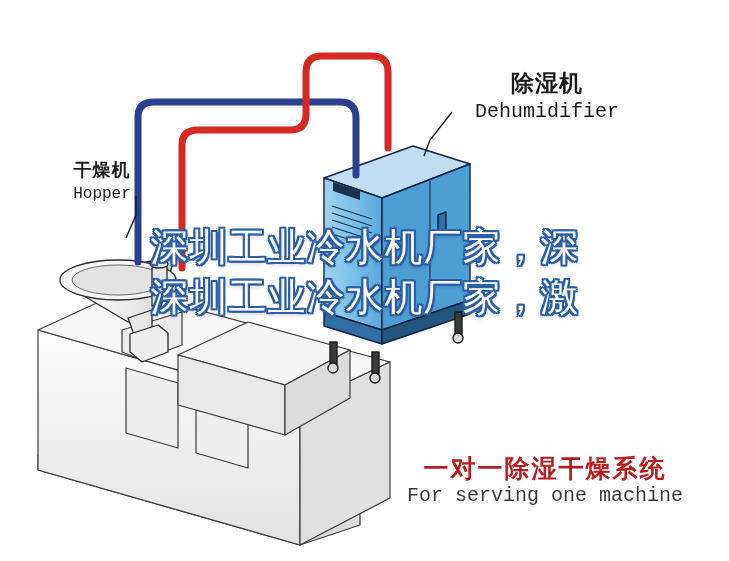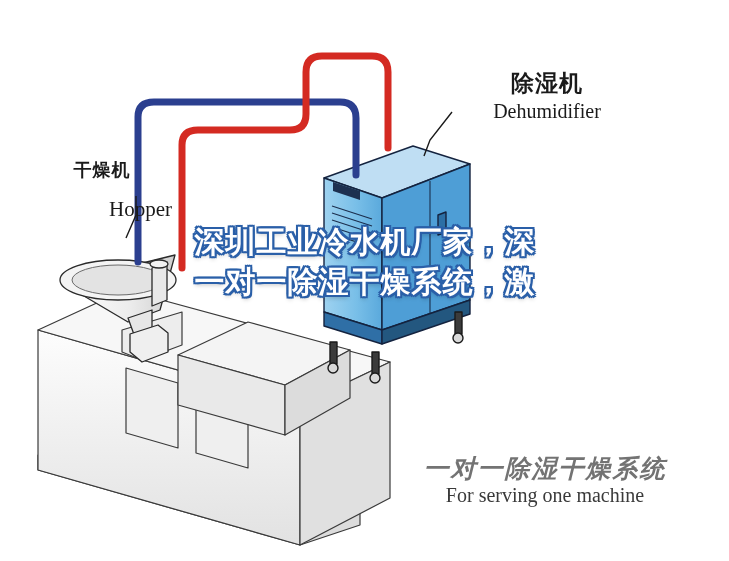--- a/index.html
+++ b/index.html
@@ -29,58 +29,58 @@
     text-align: center;
     line-height: 1.15;
   }
   .cn-label {
     font-family: "DejaVu Sans", sans-serif;
     font-weight: bold;
     color: #1a1a1a;
     letter-spacing: 1px;
   }
   .en-label {
-    font-family: Liberation Serif, serif;
+    font-family: Liberation Mono, monospace;
     color: #1a1a1a;
   }
 
   #dehumidifier-label {
     left: 452px;
     top: 70px;
     width: 190px;
   }
   #dehumidifier-label .cn-label { font-size: 23px; }
   #dehumidifier-label .en-label { font-size: 20px; margin-top: 4px; }
 
   #hopper-label {
     left: 32px;
     top: 160px;
     width: 140px;
   }
   #hopper-label .cn-label { font-size: 18px; }
-  #hopper-label .en-label { font-size: 21px; margin-top: 16px; text-align: right; }
+  #hopper-label .en-label { font-size: 16px; margin-top: 4px; }
 
   #system-label {
     left: 395px;
     top: 455px;
     width: 300px;
   }
-  #system-label .cn-label { font-size: 25px; color: #737373; letter-spacing: 2px; font-style: italic;}
+  #system-label .cn-label { font-size: 25px; color: #b91c1c; letter-spacing: 2px;}
   #system-label .en-label { font-size: 20px; color: #3a3a3a; }
 
   
   #watermark {
     position: absolute;
     left: 100px;
     top: 222px;
     width: 530px;
     text-align: center;
     font-family: "DejaVu Sans", sans-serif;
-    font-weight: bold;
-    font-size: 30px;
+    font-weight: normal;
+    font-size: 38px;
     line-height: 1.32;
     color: #ffffff;
     letter-spacing: 1px;
     text-shadow:
       -2px -2px 0 #2a5fa8, 2px -2px 0 #2a5fa8,
       -2px  2px 0 #2a5fa8, 2px  2px 0 #2a5fa8,
       0 -2px 0 #2a5fa8, 0 2px 0 #2a5fa8,
       -2px 0 0 #2a5fa8, 2px 0 0 #2a5fa8,
       0 3px 4px rgba(0,0,0,0.25);
     pointer-events: none;
@@ -208,16 +208,16 @@
     <div class="en-label">Hopper</div>
   </div>
 
   <div class="label-block" id="system-label">
     <div class="cn-label">一对一除湿干燥系统</div>
     <div class="en-label">For serving one machine</div>
   </div>
 
   <div id="watermark">
     <span class="wm-line">深圳工业冷水机厂家，深</span>
-    <span class="wm-line">一对一除湿干燥系统，激</span>
+    <span class="wm-line">深圳工业冷水机厂家，激</span>
   </div>
 
 </div>
 
 </body></html>

